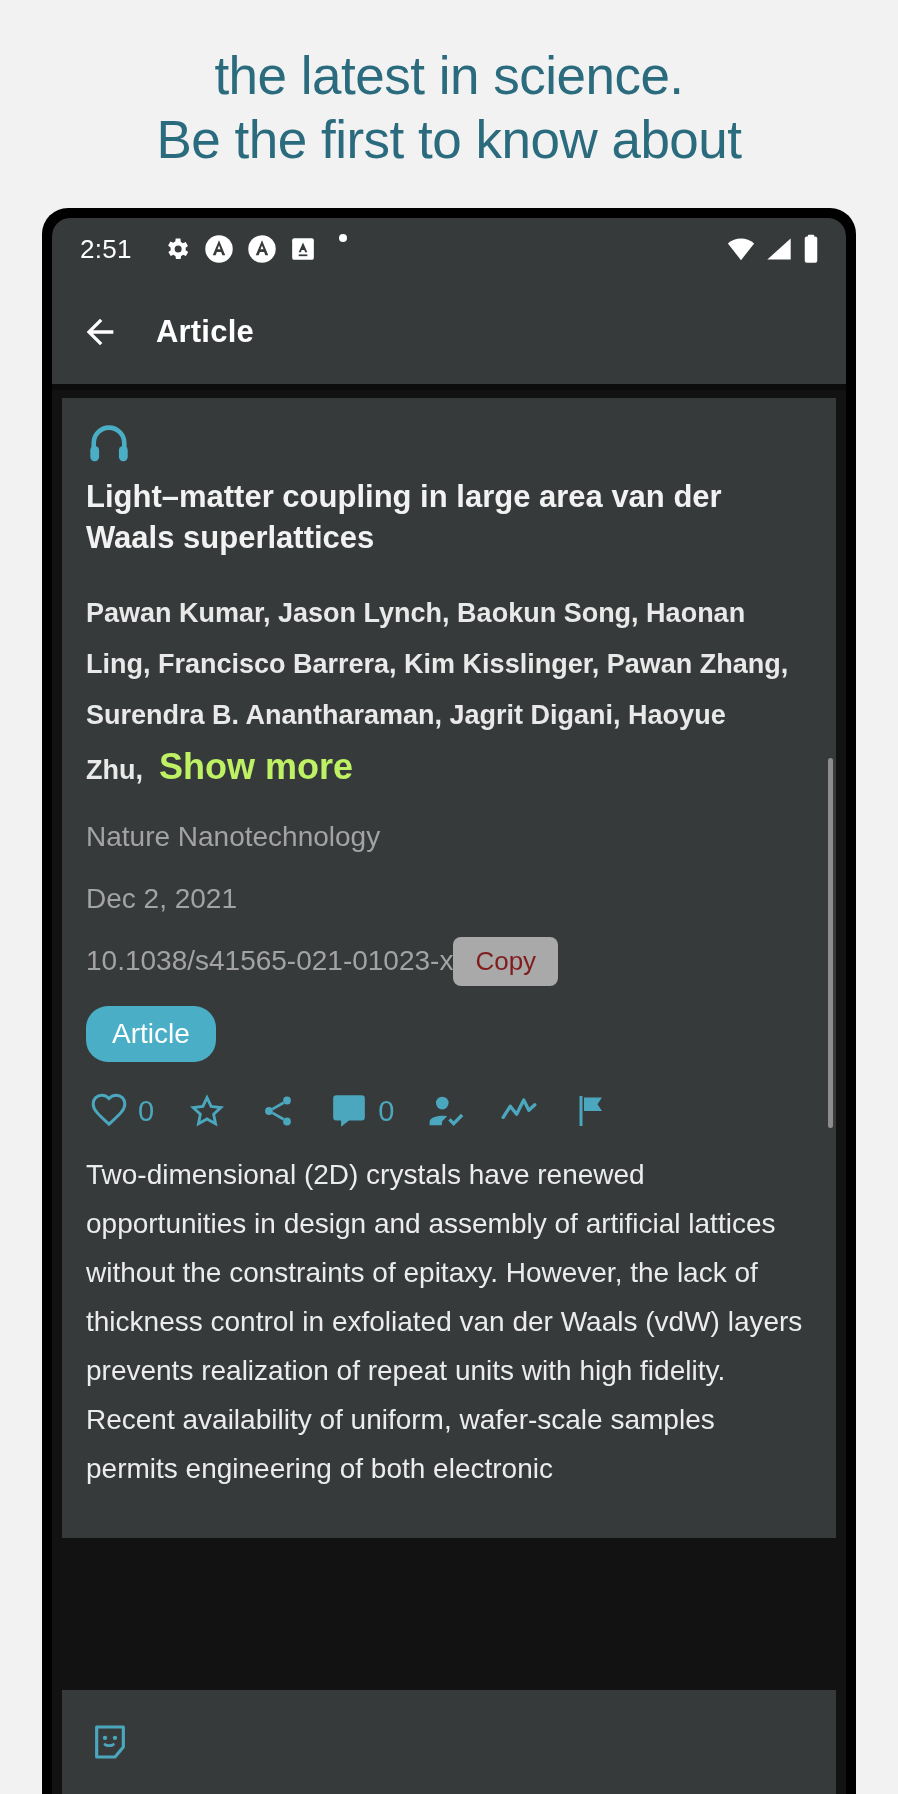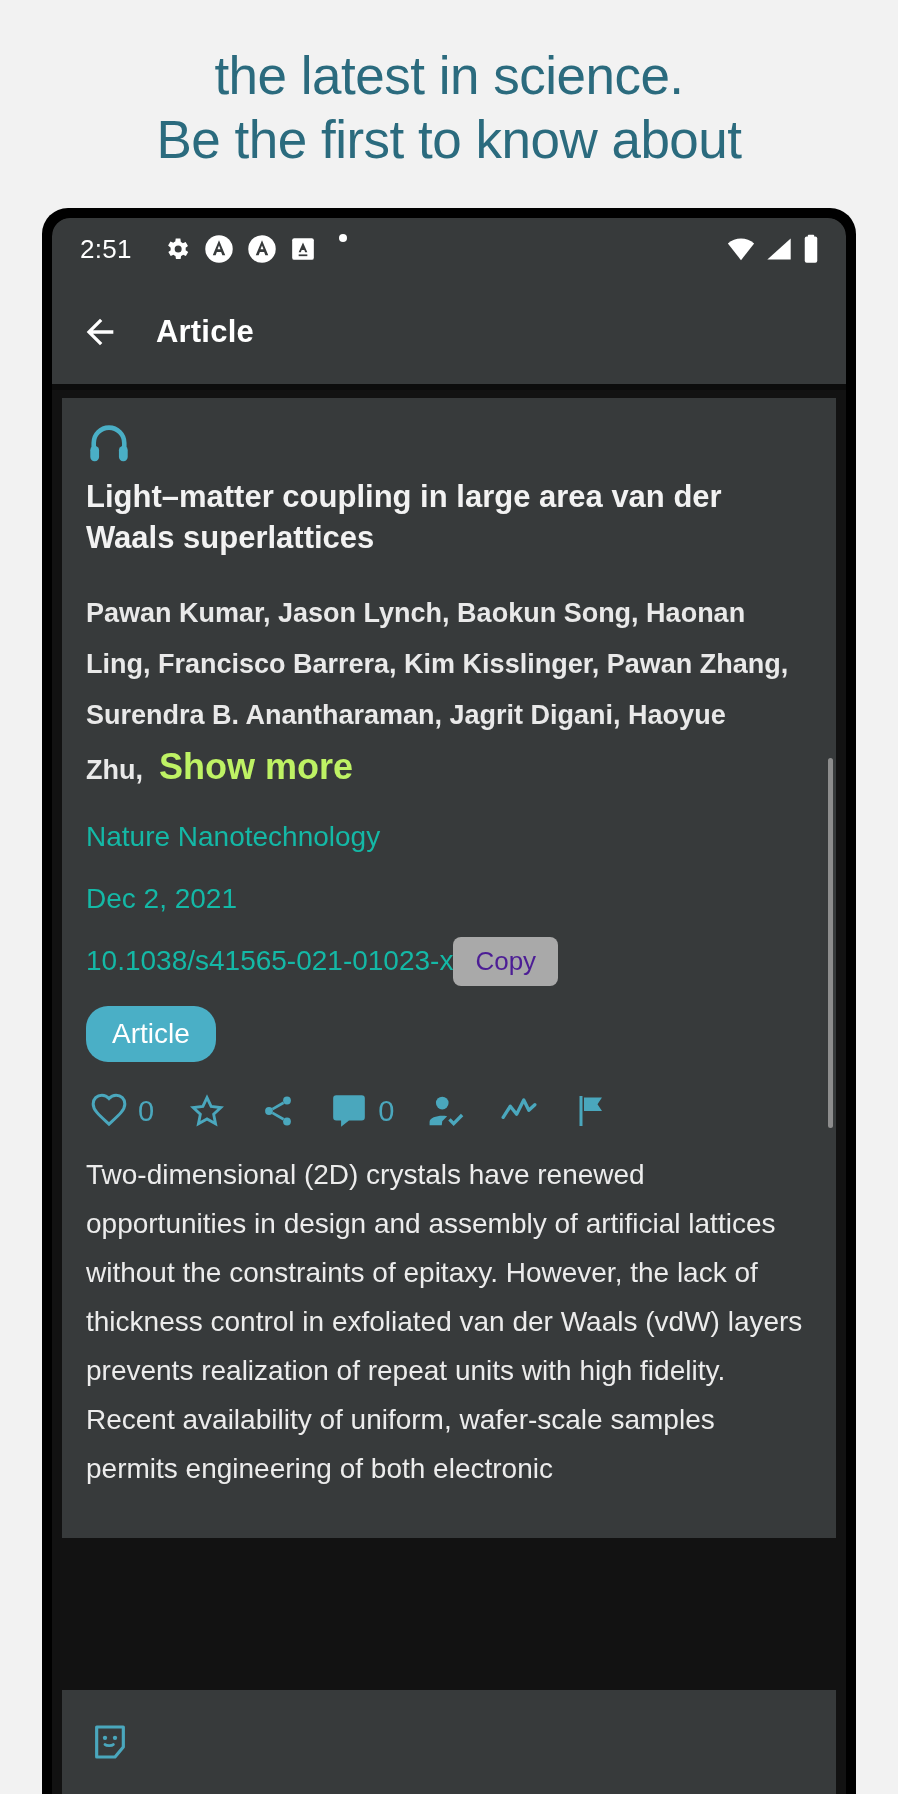--- a/index.html
+++ b/index.html
@@ -100,26 +100,26 @@
   .authors {
     color: #e9e9e9; font-size: 27px; font-weight: 700;
     line-height: 51px; letter-spacing: 0px;
     margin-bottom: 10px;
   }
   .show-more {
     color: #bef264; font-weight: 700; margin-left: 16px;
     font-size: 36px;
   }
   .meta {
-    color: #14b8a6; font-size: 28px; font-weight: 400;
+    color: #a3a3a3; font-size: 28px; font-weight: 400;
     line-height: 62px; letter-spacing: 0px;
   }
   .doi-row { display: flex; align-items: center; line-height: 62px; }
   .copy-btn {
-    background: #a9a9a9; color: #4c1d95;
+    background: #a9a9a9; color: #7f1d1d;
     font-size: 26px; border: none; border-radius: 8px;
     padding: 9px 22px; cursor: pointer;
     line-height: normal;
   }
   .chip {
     display: inline-block; margin-top: 14px;
     background: #4aafc6; color: #ffffff;
     font-size: 28px; border-radius: 22px;
     padding: 12px 26px; border: none; cursor: pointer;
   }

